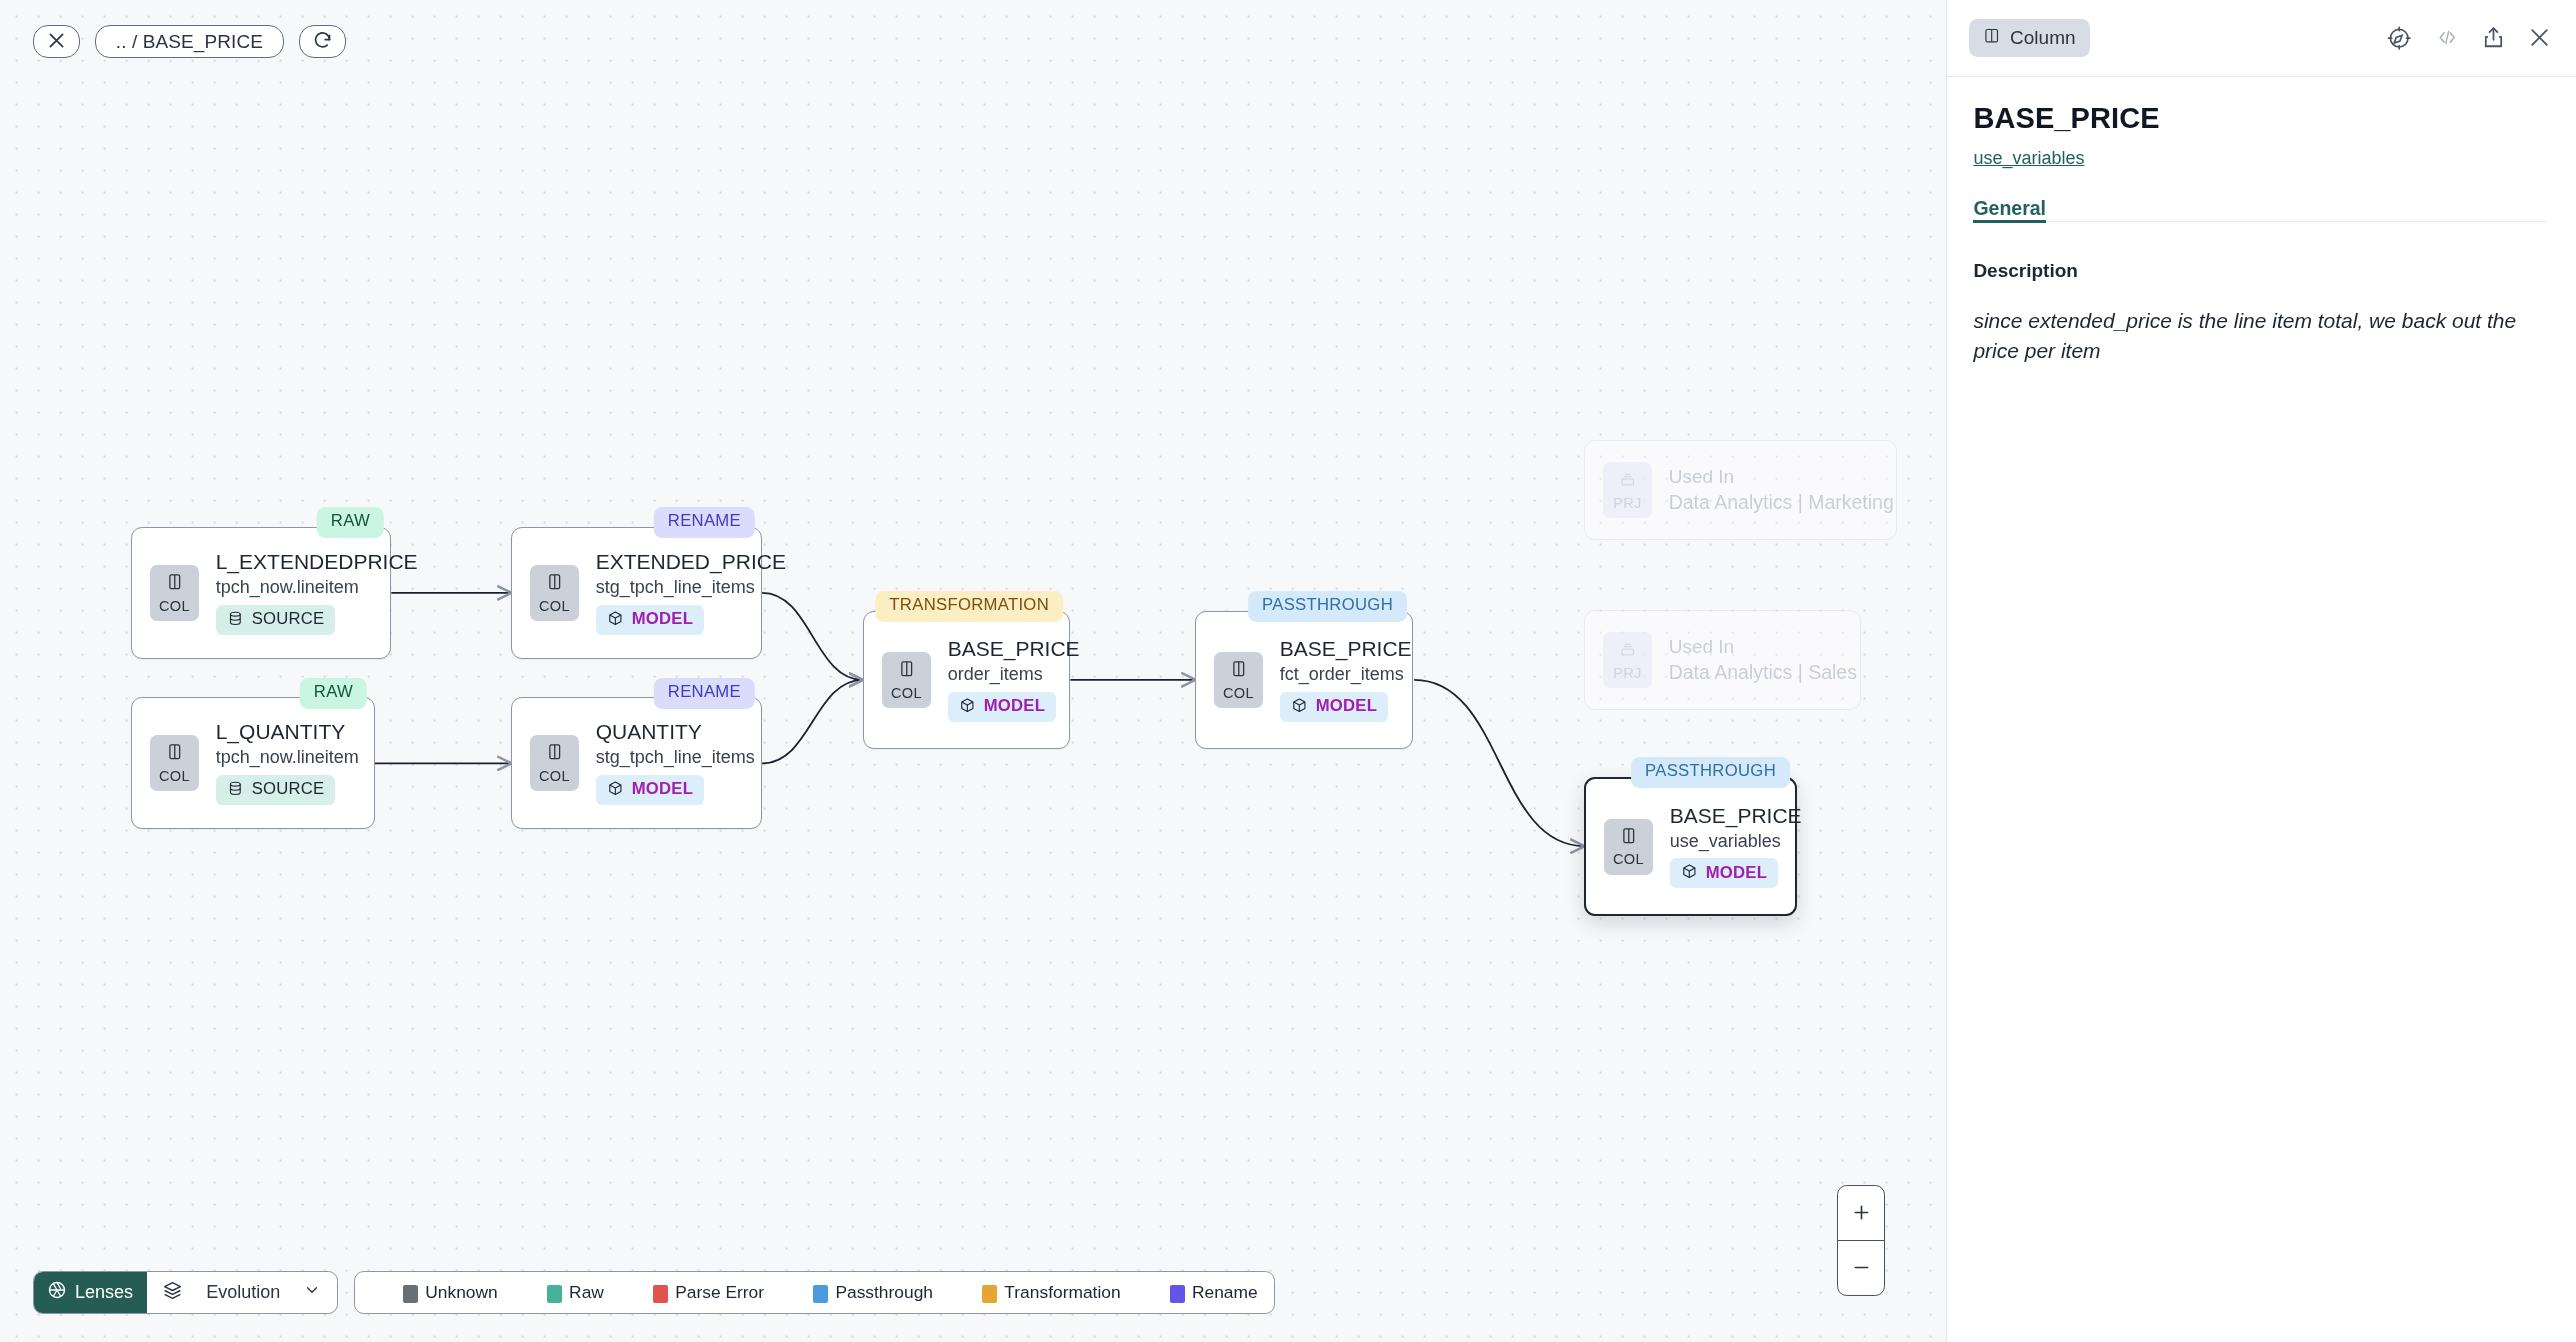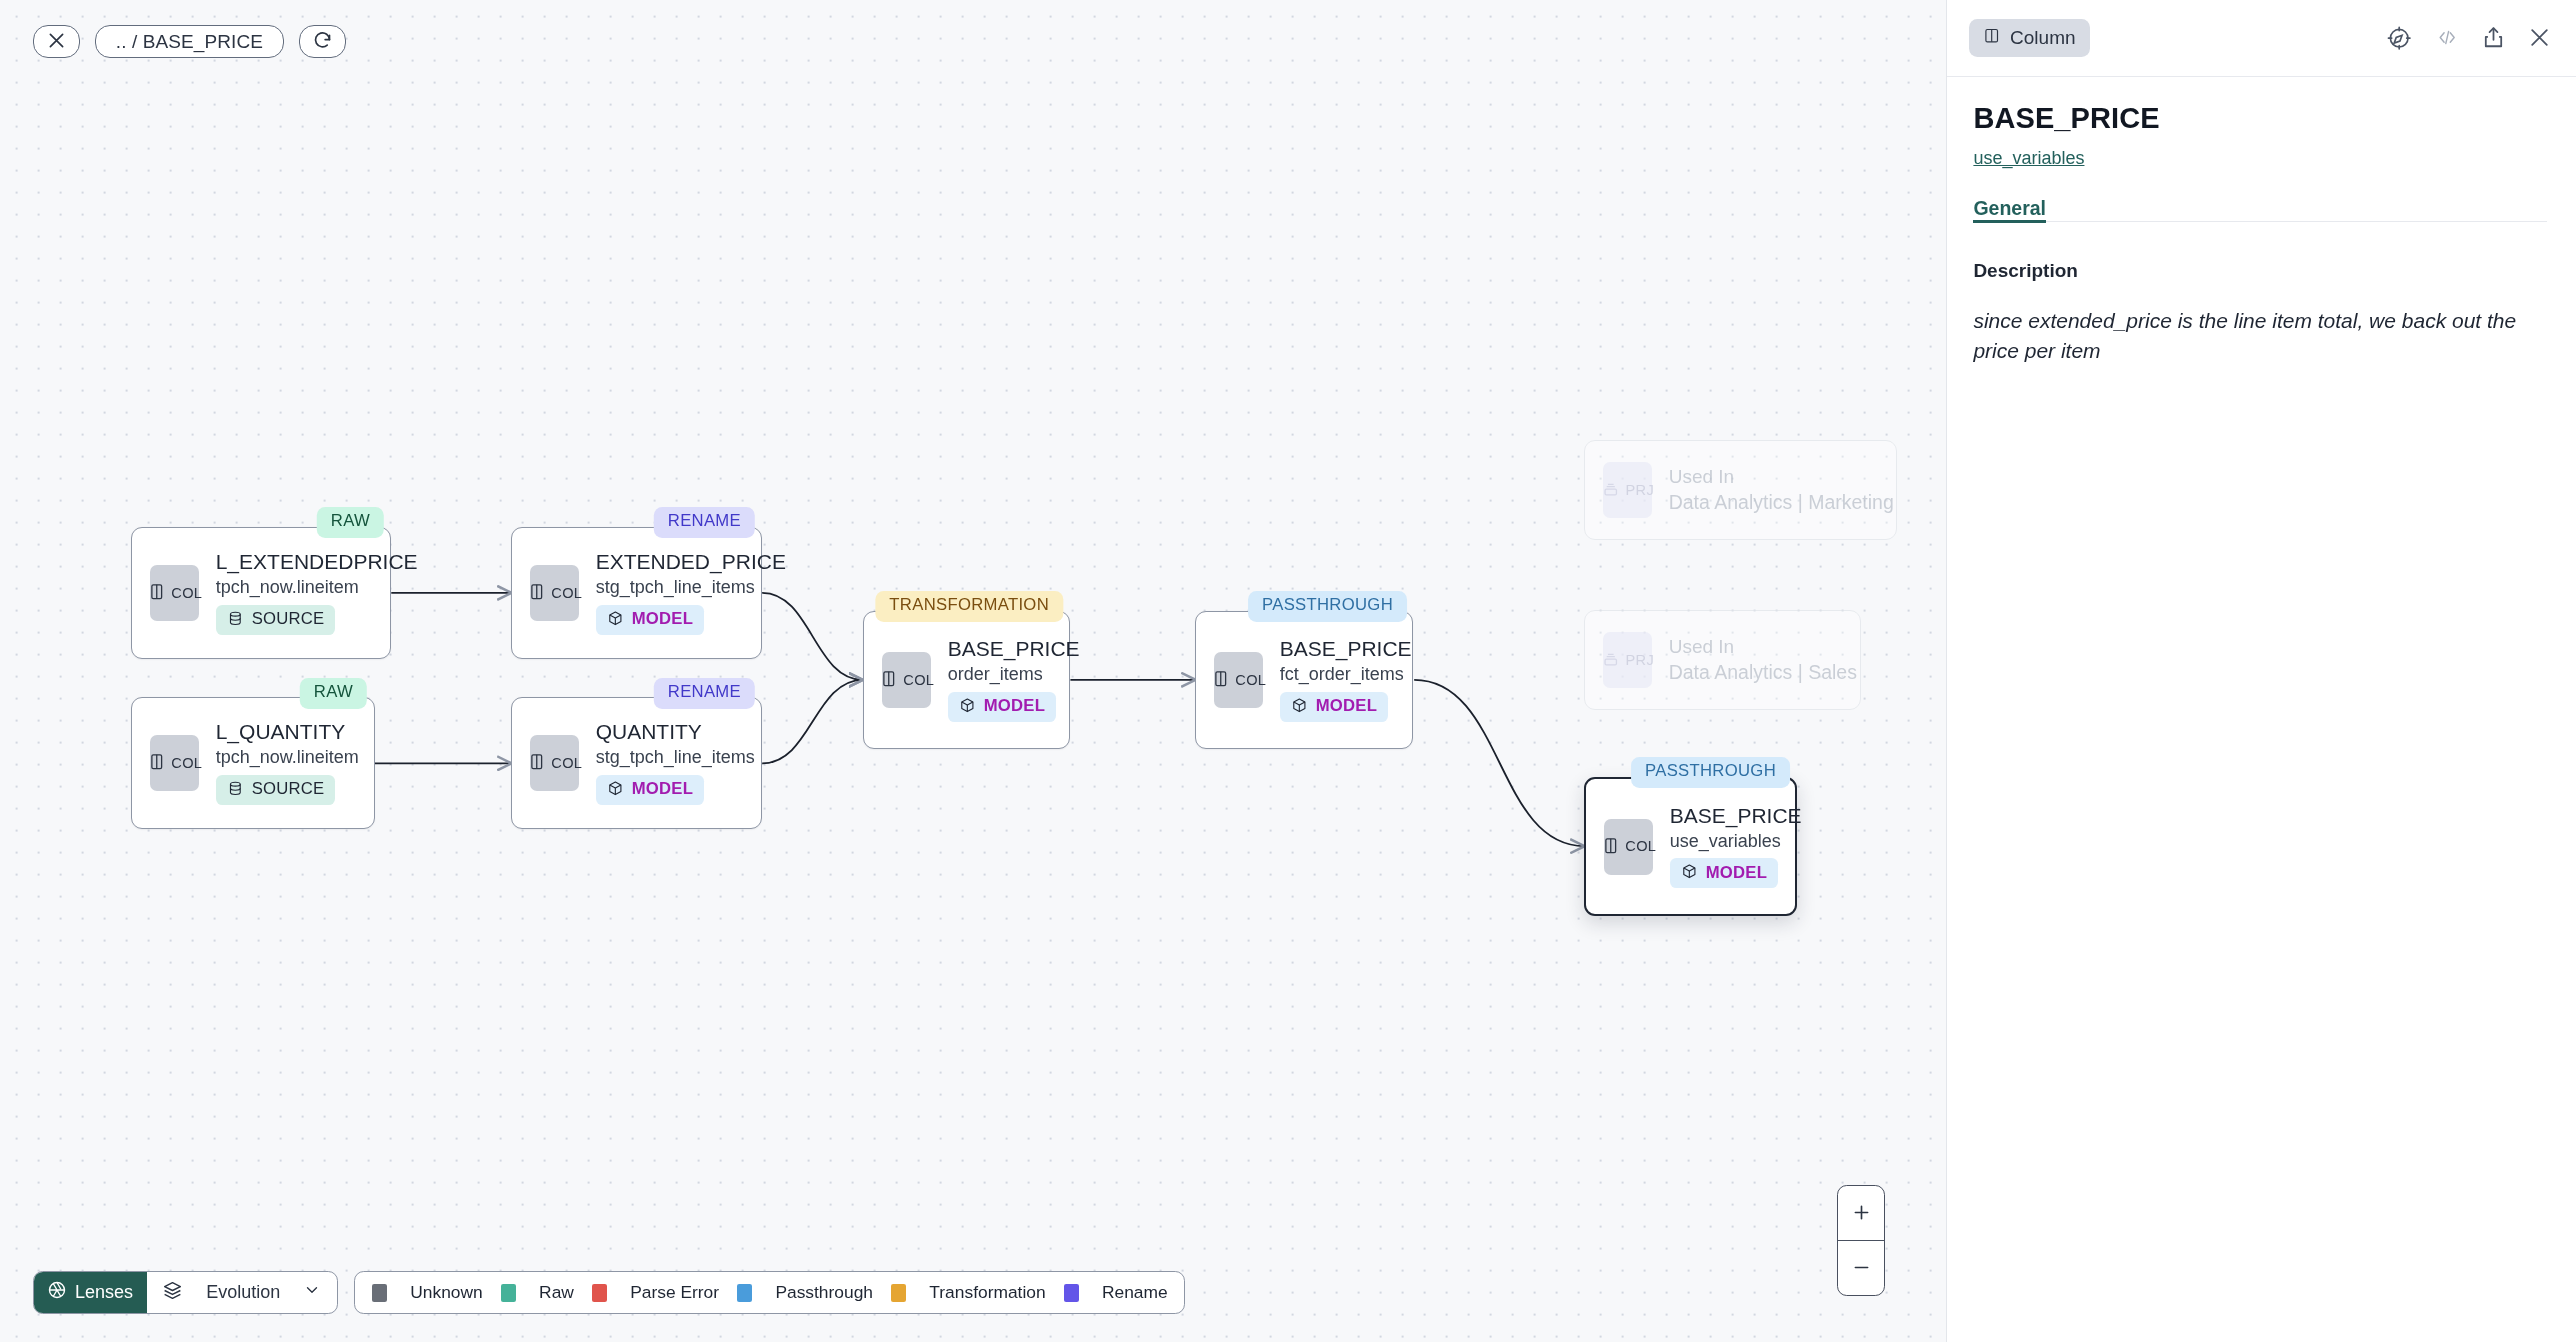--- a/index.html
+++ b/index.html
@@ -34,21 +34,21 @@
   
   .node{
     position:absolute;background:#fff;border:1.1px solid #8e96a5;border-radius:11px;
     box-sizing:border-box;display:flex;align-items:center;cursor:pointer;
     box-shadow:0 0.7px 1.4px rgba(20,25,40,.05);
   }
   .node.sel{border:2.8px solid #1f2633;box-shadow:0 7px 19.5px rgba(25,32,48,.16);}
   .node-inner{display:flex;align-items:center;gap:16.7px;padding:0 18px;width:100%;box-sizing:border-box;}
   .chip{
     background:#ccd0d8;border-radius:7px;width:49px;height:56px;flex:0 0 49px;
-    display:flex;flex-direction:row;align-items:center;justify-content:center;gap:5px;
+    display:flex;flex-direction:column;align-items:center;justify-content:center;gap:5px;
   }
   .chip-lbl{font-size:14.6px;color:#2c3442;letter-spacing:0.3px;line-height:1;}
   .chip.prj{background:#e4e5f6;}
   .n-txt{display:flex;flex-direction:column;align-items:flex-start;gap:4.9px;}
   .n-title{font-size:21px;color:#1f2633;line-height:1.05;white-space:nowrap;}
   .n-sub{font-size:18px;color:#3a424f;line-height:1.05;white-space:nowrap;}
   .pill{
     display:inline-flex;align-items:center;gap:8.4px;border-radius:6.3px;
     padding:4.9px 11px;font-size:16.7px;line-height:1;margin-top:2.8px;letter-spacing:0.2px;
   }
@@ -89,21 +89,21 @@
   .lens-group{display:flex;border:1.1px solid #8e96a5;border-radius:9.7px;overflow:hidden;height:43px;box-sizing:border-box;background:#fff;}
   .lens-left{
     background:#255c53;color:#fff;display:flex;align-items:center;gap:8.4px;
     padding:0 14px 0 12.5px;font-size:18px;cursor:pointer;
   }
   .lens-right{display:flex;align-items:center;gap:23px;padding:0 15.3px;font-size:18px;color:#2c3442;cursor:pointer;}
   .legend{
     display:flex;align-items:center;gap:18px;height:43px;box-sizing:border-box;
     border:1.1px solid #8e96a5;border-radius:9.7px;background:#fff;padding:0 16.7px;
   }
-  .lg-item{display:flex;align-items:center;gap:23px;font-size:17.4px;color:#1f2633;white-space:nowrap;}
+  .lg-item{display:flex;align-items:flex-end;gap:7px;font-size:17.4px;color:#1f2633;white-space:nowrap;margin-left:31px;}
   .sw{width:15.3px;height:18px;border-radius:2.1px;flex:0 0 15.3px;}
 
   
   #panel{
     position:absolute;right:0;top:0;width:630px;height:1343px;background:#fff;
     border-left:1.1px solid #e3e6eb;box-sizing:border-box;
   }
   .p-head{
     height:77px;display:flex;align-items:center;justify-content:space-between;
     padding:0 24px 0 22px;border-bottom:1.1px solid #e7e9ee;box-sizing:border-box;

